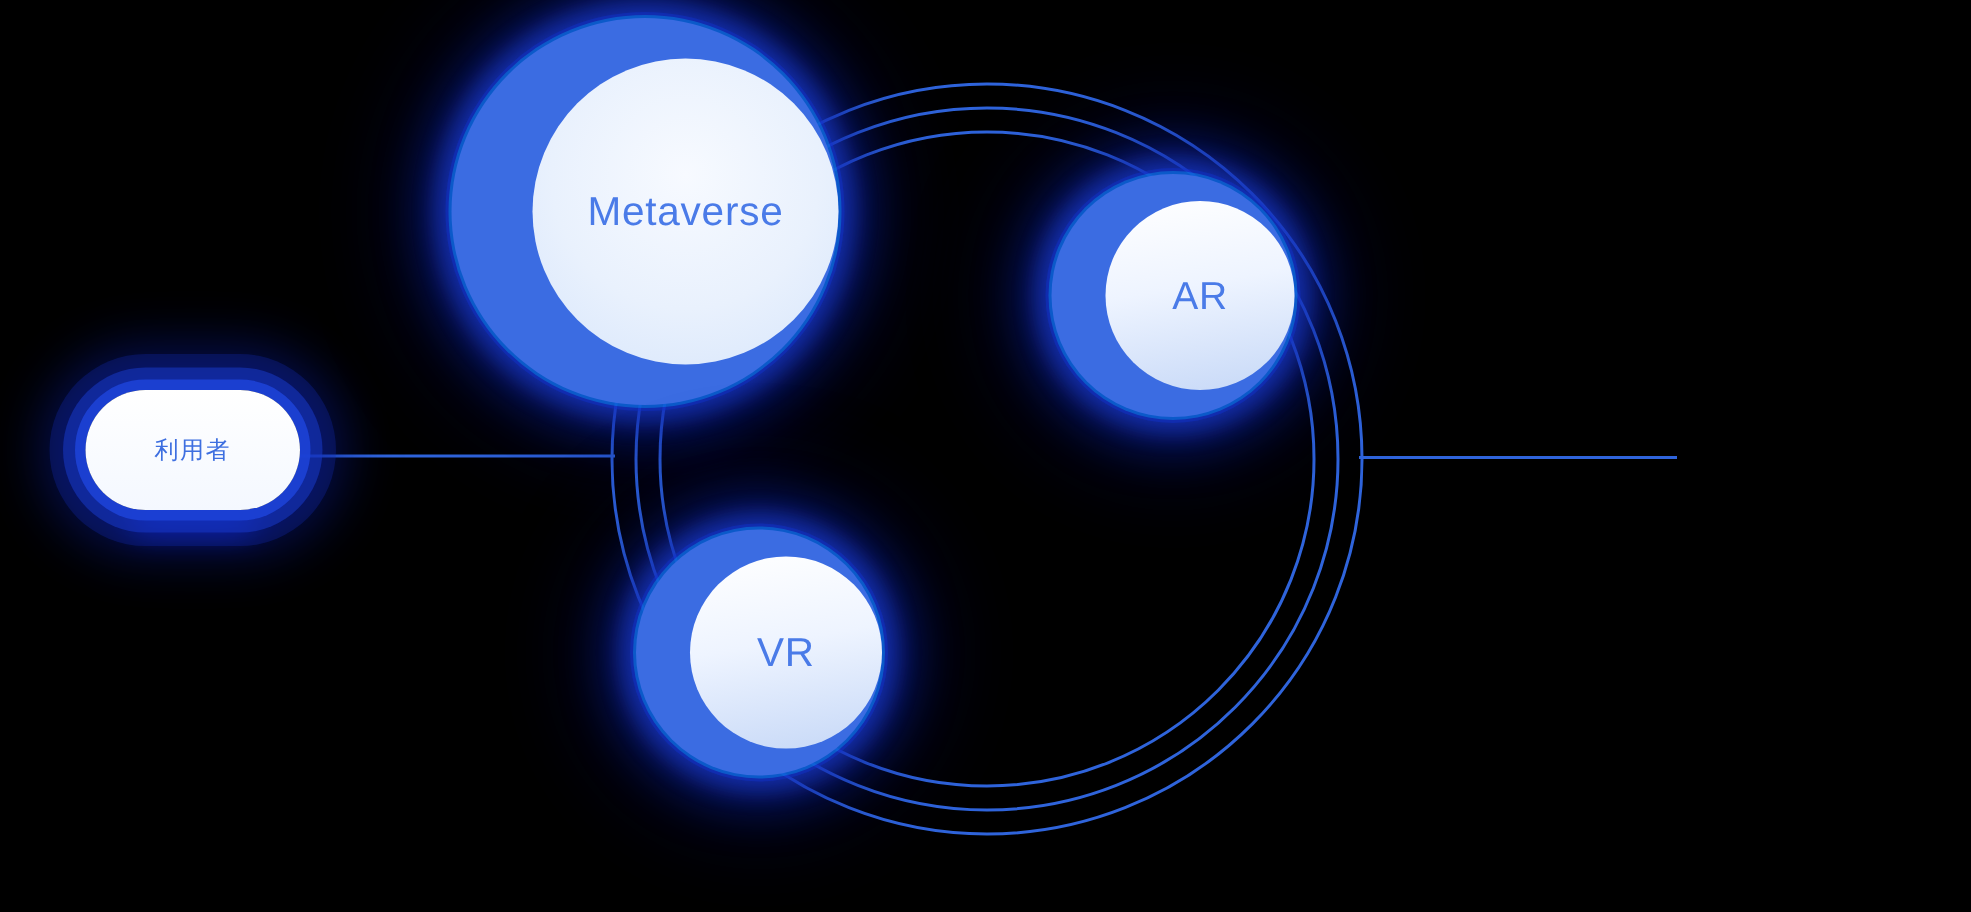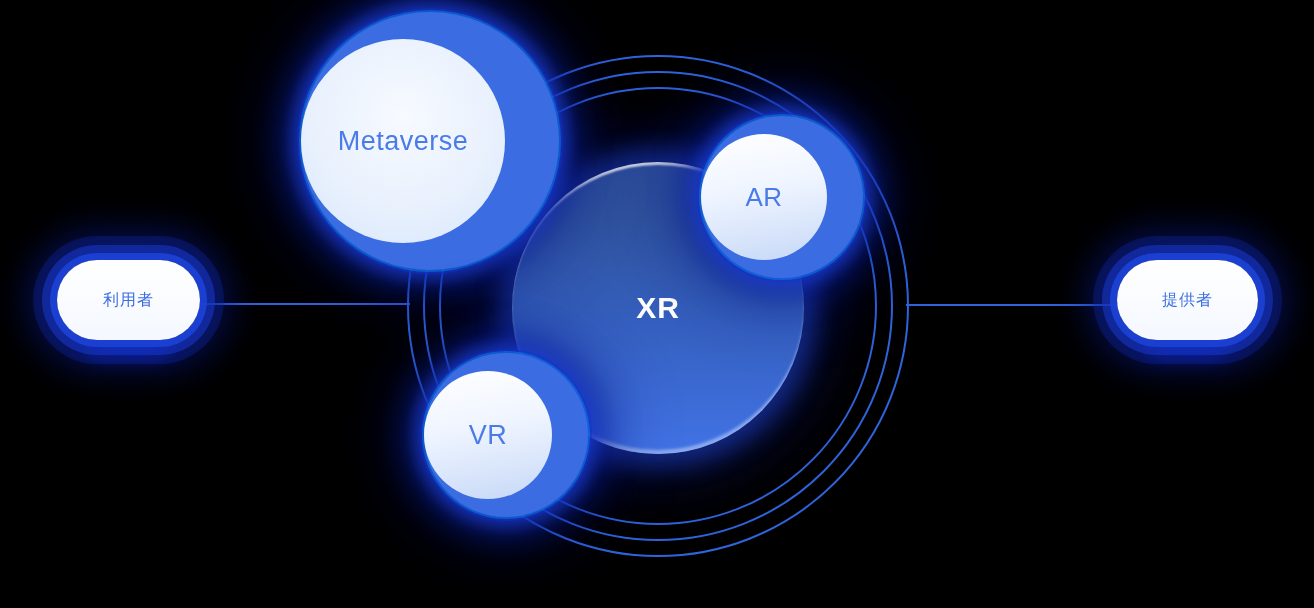--- a/index.html
+++ b/index.html
@@ -41,21 +41,21 @@
       inset 0 -5px 3px -1px rgba(152,180,242,0.85),
       0 0 22px 13px rgba(24,50,158,0.75),
       0 0 55px 28px rgba(10,24,115,0.45);
   }
   .xr-label{color:var(--xrText); font-size:30px; font-weight:bold; letter-spacing:1px;}
 
   
   .node{
     position:absolute; z-index:4; border-radius:50%;
     background:var(--ringBlue);
-    display:flex; align-items:center; justify-content:flex-start;
+    display:flex; align-items:center; justify-content:flex-end;
     box-shadow:
       0 0 0 2px rgba(0,195,255,0.30),
       0 0 0 4px rgba(18,48,205,0.45),
       0 0 14px 10px rgba(28,64,210,0.60),
       0 0 30px 20px rgba(13,34,165,0.55),
       0 0 60px 34px rgba(8,20,120,0.35);
   }
   .node-inner{
     border-radius:50%;
     display:flex; align-items:center; justify-content:center;
@@ -90,27 +90,21 @@
     <circle cx="658" cy="306" r="234" fill="none" stroke-width="2" style="stroke:var(--lineBlue)"></circle>
     <circle cx="658" cy="306" r="218" fill="none" stroke-width="2" style="stroke:var(--lineBlue)"></circle>
     <line x1="200" y1="304" x2="410" y2="304" stroke-width="2" style="stroke:var(--lineBlue)"></line>
     <line x1="906" y1="305" x2="1118" y2="305" stroke-width="2" style="stroke:var(--lineBlue)"></line>
   </svg>
 
   <div class="pill pill-user">
     <span class="pill-label">利用者</span>
   </div>
 
-  <div class="pill pill-provider">
-    <span class="pill-label">提供者</span>
-  </div>
 
-  <div class="xr-node">
-    <span class="xr-label">XR</span>
-  </div>
 
   <div class="node node-metaverse">
     <div class="node-inner inner-flat">
       <span class="node-label">Metaverse</span>
     </div>
   </div>
 
   <div class="node node-vr">
     <div class="node-inner inner-grad">
       <span class="node-label">VR</span>

